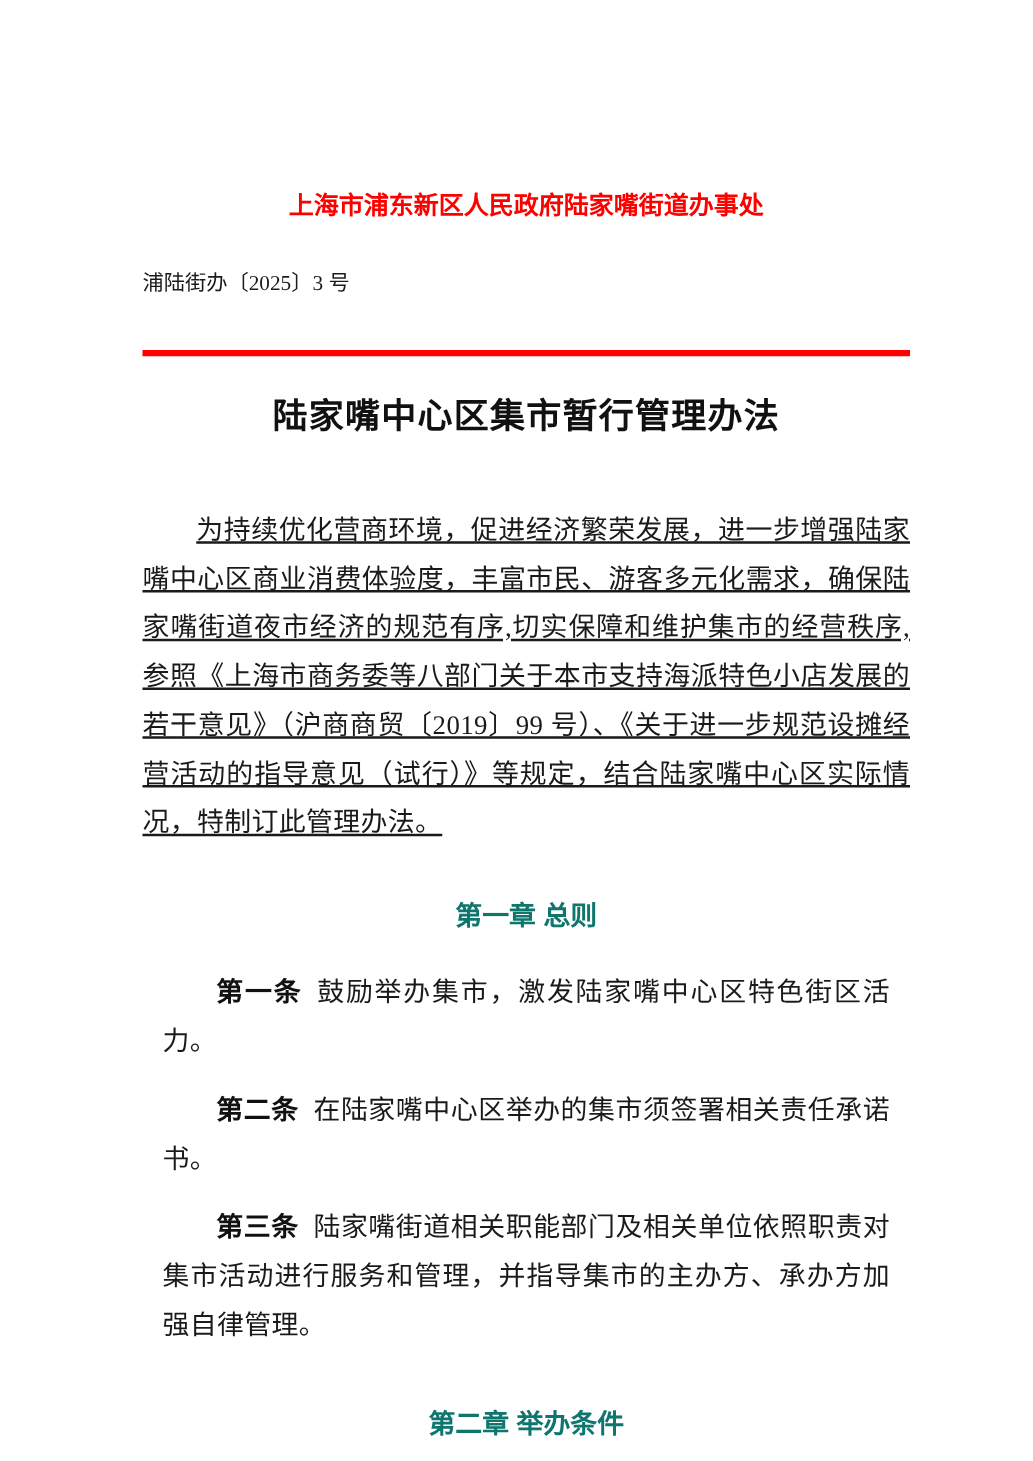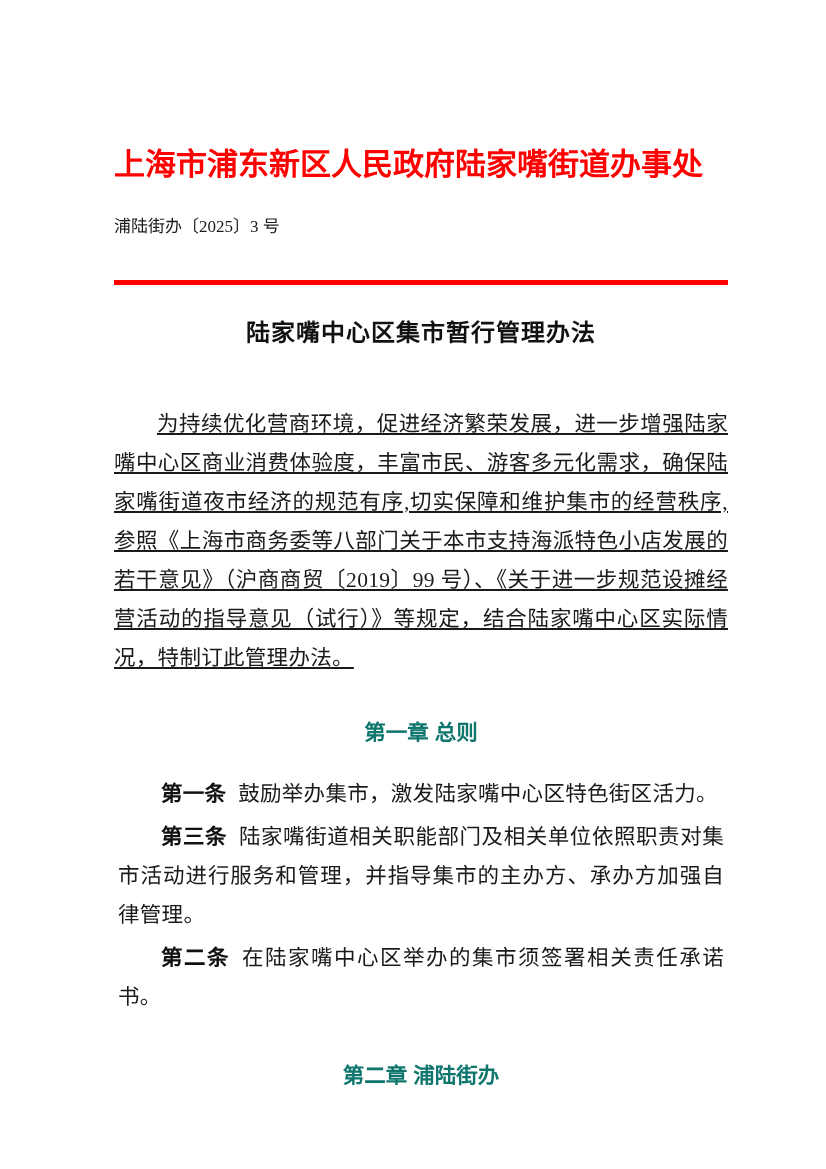--- a/index.html
+++ b/index.html
@@ -20,43 +20,43 @@
   .content {
     position: absolute;
     left: 114px;
     top: 0;
     width: 614px;
   }
   .org-title {
     margin: 146px 0 0 0;
     font-family: "Liberation Sans", "DejaVu Sans", sans-serif;
     font-weight: bold;
-    font-size: 31px;
+    font-size: 20px;
     line-height: 38px;
-    text-align: left;
+    text-align: center;
     white-space: nowrap;
     color: #FF0000;
   }
   .doc-number {
     margin-top: 32px;
     font-size: 17px;
     line-height: 22px;
     color: #1a1a1a;
   }
   .red-rule {
     margin-top: 42px;
     width: 100%;
     height: 5px;
     background: #FF0000;
   }
   .doc-title {
     margin: 28px 0 0 0;
     font-family: "Liberation Sans", "DejaVu Sans", sans-serif;
     font-weight: bold;
-    font-size: 24px;
+    font-size: 28px;
     line-height: 40px;
     letter-spacing: 1px;
     text-align: center;
     color: #111111;
   }
   .intro {
     margin: 52px 0 0 0;
     font-size: 21.5px;
     line-height: 39px;
     text-align: justify;
@@ -73,21 +73,21 @@
     text-align: center;
     color: #0f766e;
   }
   .chapter-heading.second {
     margin-top: 40px;
   }
   .articles {
     margin-top: 22px;
   }
   .article {
-    margin: 4px;
+    margin: 16px;
     font-size: 21.5px;
     line-height: 39px;
     text-align: justify;
     text-indent: 2em;
     letter-spacing: 0.3px;
   }
   .article-label {
     font-family: "Liberation Sans", "DejaVu Sans", sans-serif;
     font-weight: bold;
     color: #111111;
@@ -110,23 +110,23 @@
 
     <p class="intro">为持续优化营商环境，促进经济繁荣发展，进一步增强陆家嘴中心区商业消费体验度，丰富市民、游客多元化需求，确保陆家嘴街道夜市经济的规范有序,切实保障和维护集市的经营秩序,参照《上海市商务委等八部门关于本市支持海派特色小店发展的若干意见》（沪商商贸〔2019〕99 号）、《关于进一步规范设摊经营活动的指导意见（试行）》等规定，结合陆家嘴中心区实际情况，特制订此管理办法。</p>
 
     <h3 class="chapter-heading">第一章 总则</h3>
 
     <div class="articles">
       <p class="article">
         <span class="article-label">第一条</span><span>鼓励举办集市，激发陆家嘴中心区特色街区活力。</span>
       </p>
       <p class="article">
-        <span class="article-label">第三条</span><span>陆家嘴街道相关职能部门及相关单位依照职责对集市活动进行服务和管理，并指导集市的主办方、承办方加强自律管理。</span>
+        <span class="article-label">第二条</span><span>在陆家嘴中心区举办的集市须签署相关责任承诺书。</span>
       </p>
       <p class="article">
-        <span class="article-label">第二条</span><span>在陆家嘴中心区举办的集市须签署相关责任承诺书。</span>
+        <span class="article-label">第三条</span><span>陆家嘴街道相关职能部门及相关单位依照职责对集市活动进行服务和管理，并指导集市的主办方、承办方加强自律管理。</span>
       </p>
     </div>
 
-    <h3 class="chapter-heading second">第二章 浦陆街办</h3>
+    <h3 class="chapter-heading second">第二章 举办条件</h3>
 
   </div>
 </div>
 
 </body></html>

